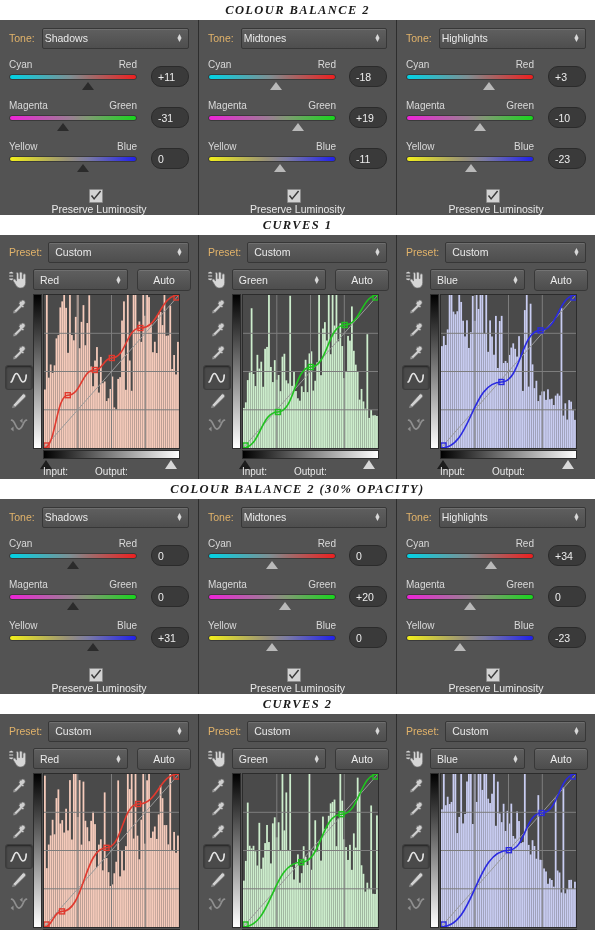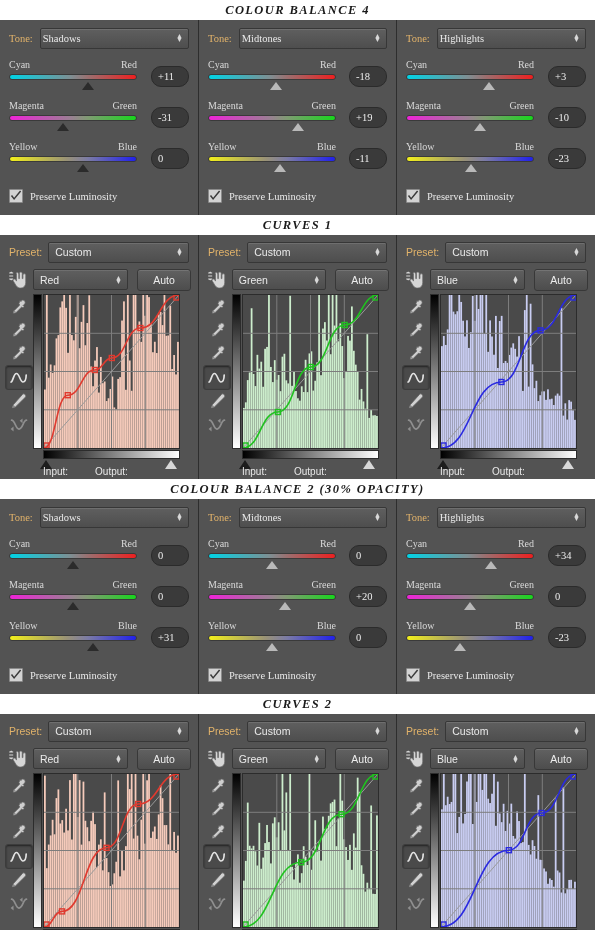--- a/index.html
+++ b/index.html
@@ -25,21 +25,21 @@
   
   .band{display:flex;width:595px;background:#535353;}
   .band .panel{
     background:#535353;
     box-sizing:border-box;
     position:relative;
   }
   .band .panel + .panel{border-left:1px solid #2e2e2e;}
 
   
-  .cb-band{height:195px;font-family:Liberation Serif, serif;}
+  .cb-band{height:195px;}
   .cb-panel{width:198px;height:195px;padding:8px 9px 0 9px;}
   .cb-panel.p3{width:199px;}
 
   .tone-row{display:flex;align-items:center;height:20px;margin-bottom:10px;}
   .tone-label{
     color:#e2b36a;font-size:10.5px;margin-right:7px;white-space:nowrap;
   }
   .tone-select{
     flex:1;height:19px;
     background:linear-gradient(#5f5f5f,#4e4e4e);
@@ -89,21 +89,21 @@
   .valbox{
     position:absolute;right:0;width:38px;height:21px;
     background:#3a3a3a;border:1px solid #2b2b2b;border-radius:10px;
     color:#ededed;font-size:10.5px;
     display:flex;align-items:center;padding-left:6px;
     box-sizing:border-box;
   }
   .v1{top:8px;} .v2{top:49px;} .v3{top:90px;}
 
   .preserve{
-    display:flex;align-items:center;margin-top:8px;
+    display:flex;align-items:center;margin-top:8px;flex-direction:column;
   }
   .chk{
     width:12px;height:12px;background:#d3d3d3;border:1px solid #8b8b8b;
     border-radius:1px;position:relative;margin-right:7px;
   }
   .chk svg{position:absolute;left:0;top:0;}
   .preserve span{color:#e8e8e8;font-size:10.5px;}
 
   
   .cv-band{height:244px;}
@@ -190,21 +190,21 @@
     position:absolute;top:172px;left:10px;width:160px;
     display:flex;font-size:10px;color:#e8e8e8;
   }
   .io-row .ilab{width:52px;}
   .curvewrap{width:170px;height:195px;}
 </style>
 </head>
 <body>
 
 <div class="sheet" id="sheet">
-    <div class="section-title">COLOUR BALANCE 4</div>
+    <div class="section-title">COLOUR BALANCE 2</div>
     <div class="band cb-band">
       <div class="panel cb-panel">
         <div class="tone-row">
           <span class="tone-label">Tone:</span>
           <div class="tone-select">
             <span>Shadows</span>
             <span class="spin">
               <span>▲</span>
               <span>▼</span>
             </span>

